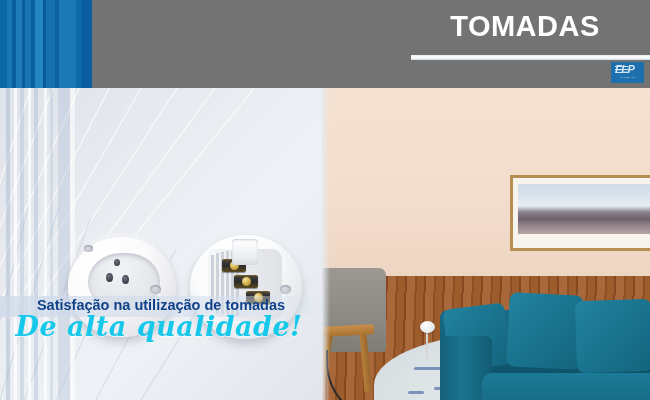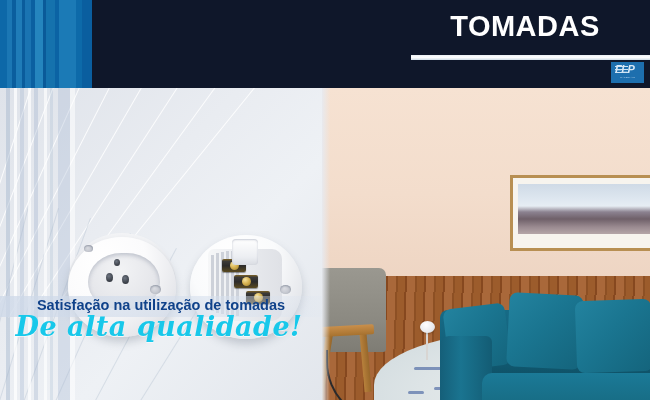--- a/index.html
+++ b/index.html
@@ -15,21 +15,21 @@
     width: 650px; height: 400px;
     overflow: hidden;
     background: #e4e7ed;
   }
 
   
   #header {
     position: absolute;
     left: 0; top: 0;
     width: 650px; height: 88px;
-    background: #0f172a;
+    background: #737373;
     overflow: hidden;
   }
   .hdr-stripes {
     position: absolute; left: 0; top: 0;
     width: 100px; height: 88px;
   }
   .hdr-stripe { position: absolute; top: 0; height: 88px; }
 
   #title-block {
     position: absolute;

